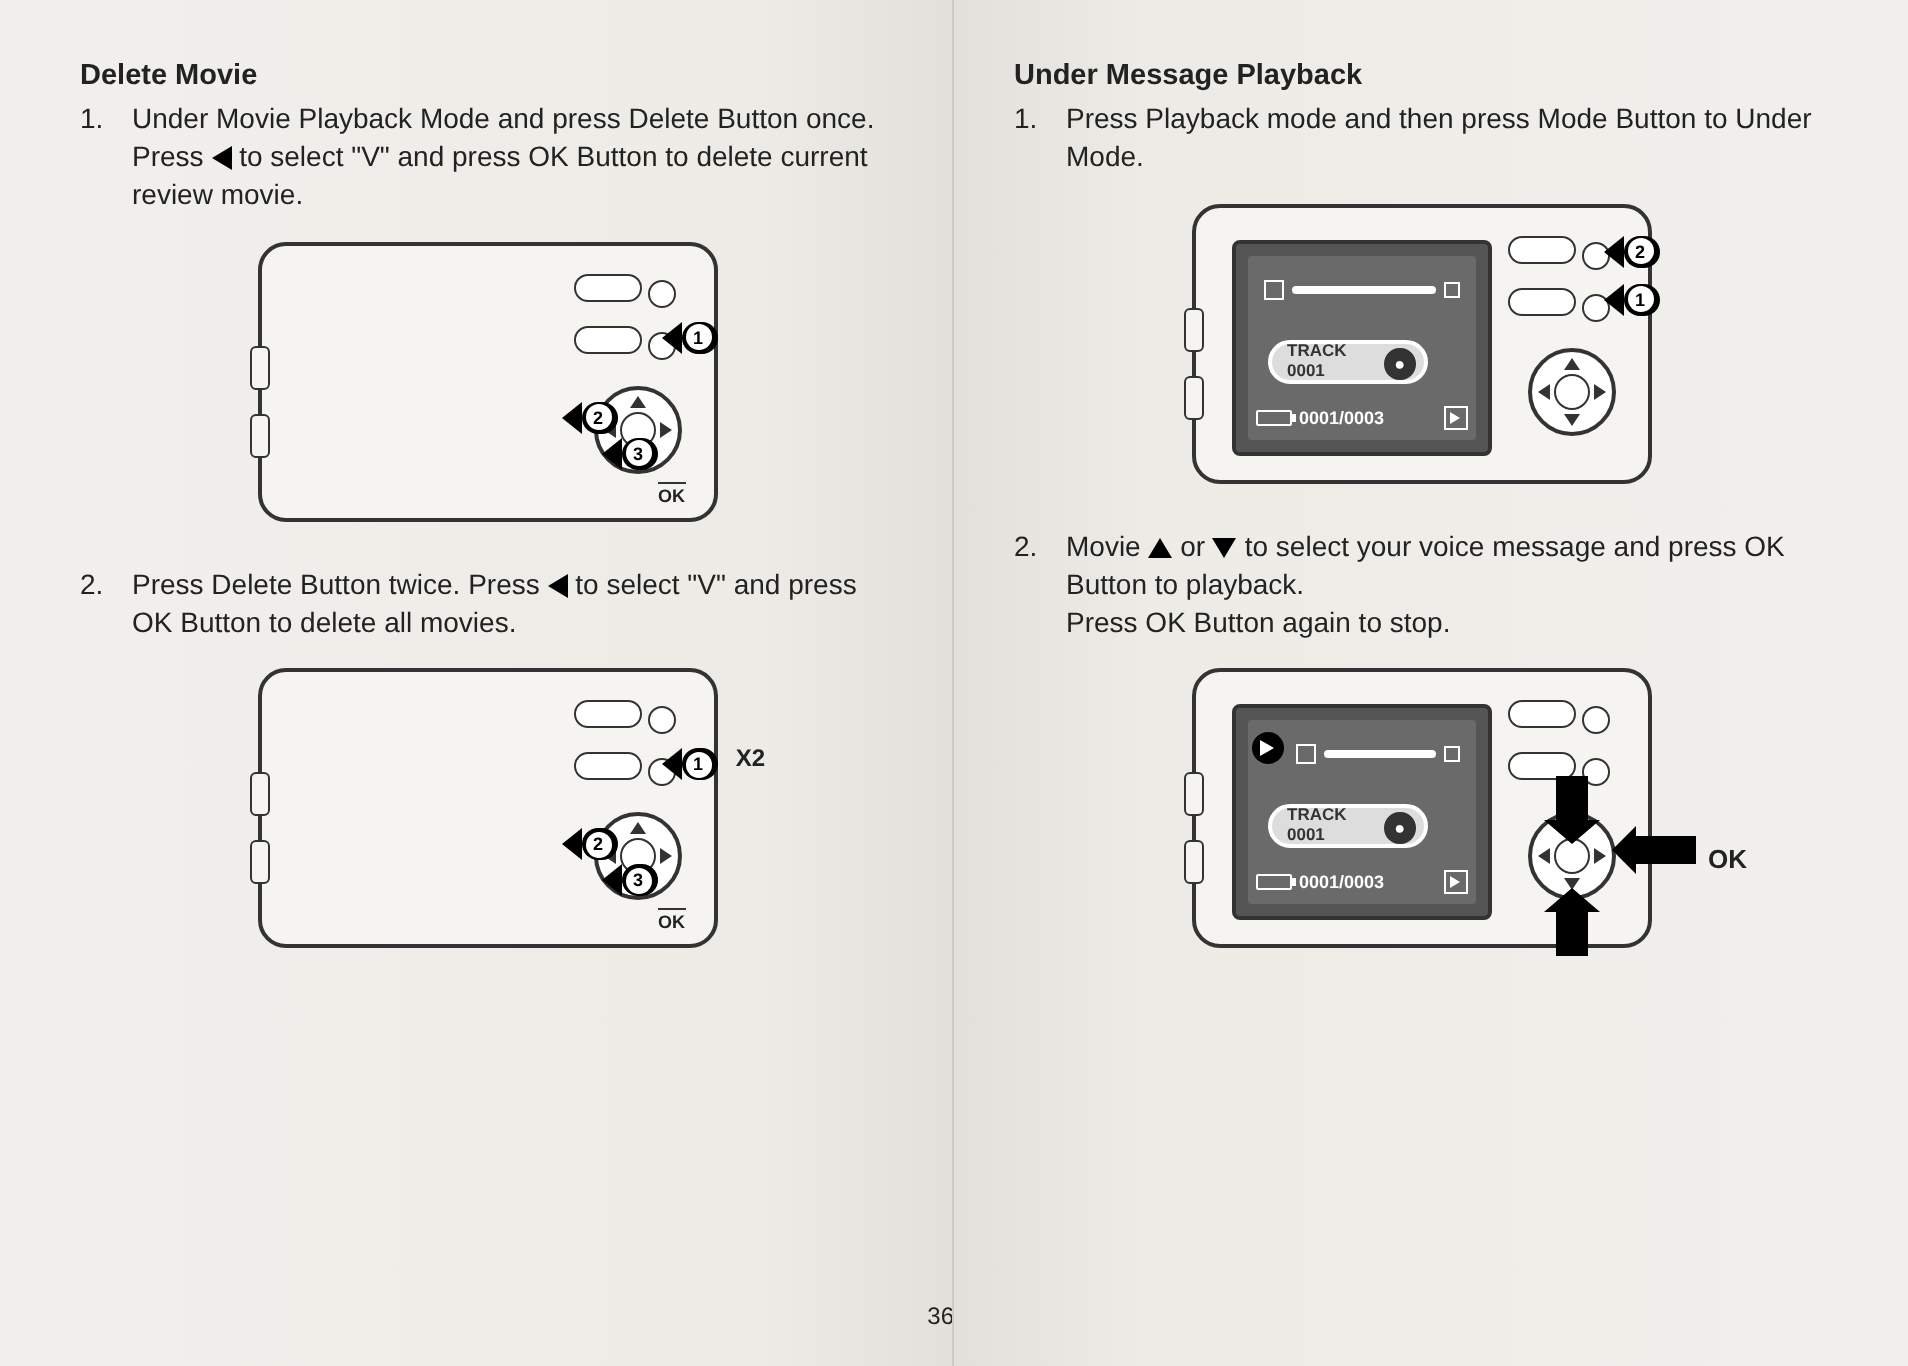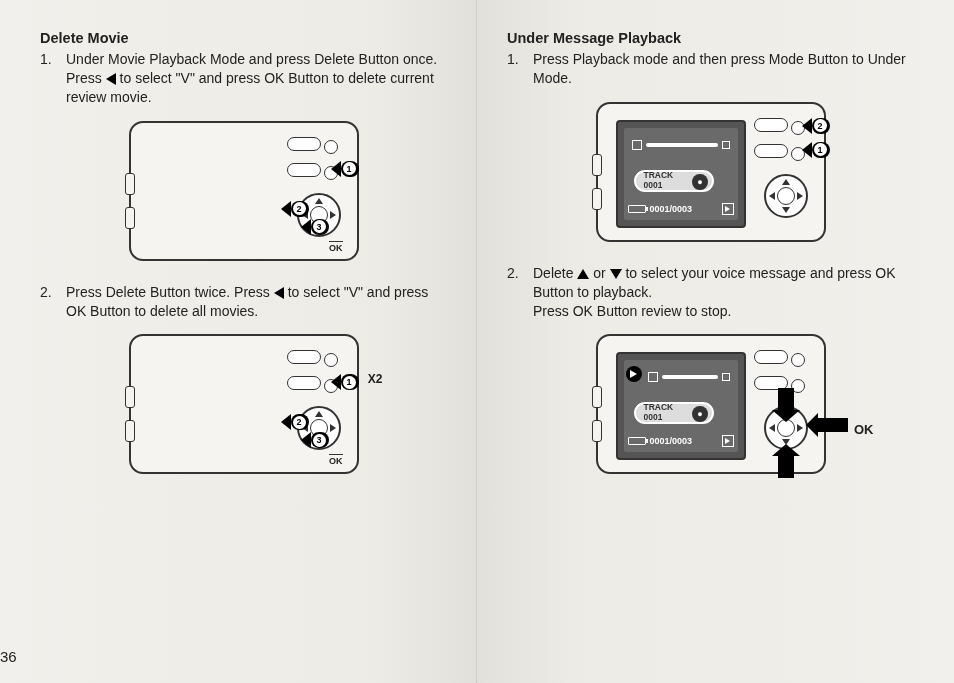--- a/index.html
+++ b/index.html
@@ -228,21 +228,21 @@
     position:absolute; height:14px; width:30px; background:#000;
   }
   .okarrow::before {
     content:""; position:absolute; left:-12px; top:-5px;
     width:0;height:0;border-style:solid;
     border-width:12px 12px 12px 0; border-color:transparent #000 transparent transparent;
   }
   .okarrow-lab { position:absolute; font-size:13px; font-weight:bold; }
   .pagenum {
     position:absolute; bottom:18px; left:0; right:0;
-    text-align:left; font-size:15px;
+    text-align:right; font-size:12px;
   }
   .lugs::before, .lugs::after {
     content:""; position:absolute; width:8px; height:20px; border:1.8px solid #333;
     border-radius:3px; background:#f5f4f0;
   }
   .lugs::before { left:-6px; top:50px; }
   .lugs::after  { left:-6px; bottom:30px; }
 </style>
 </head>
 <body>
@@ -405,27 +405,27 @@
         <div class="head"></div>
           <div class="ball">1</div>
       </div>
     </div>
   </div>
 
   <ol>
     <li>
       <span class="num">2.</span>
       <span class="txt">
-        <span>Delete </span>
+        <span>Movie </span>
         <span class="tri tri-up"></span>
         <span> or </span>
         <span class="tri tri-down"></span>
         <span> to select your voice message and press OK Button to playback.</span>
         <br>
-        <span>Press OK Button review to stop.</span>
+        <span>Press OK Button again to stop.</span>
       </span>
     </li>
   </ol>
 
   <div class="camera-wrap">
     <div class="camera lugs" style="overflow:visible">
       <div class="screen">
         <div class="inner"></div>
         <div class="playball"></div>
         <div class="vbar" style="left:30px">

